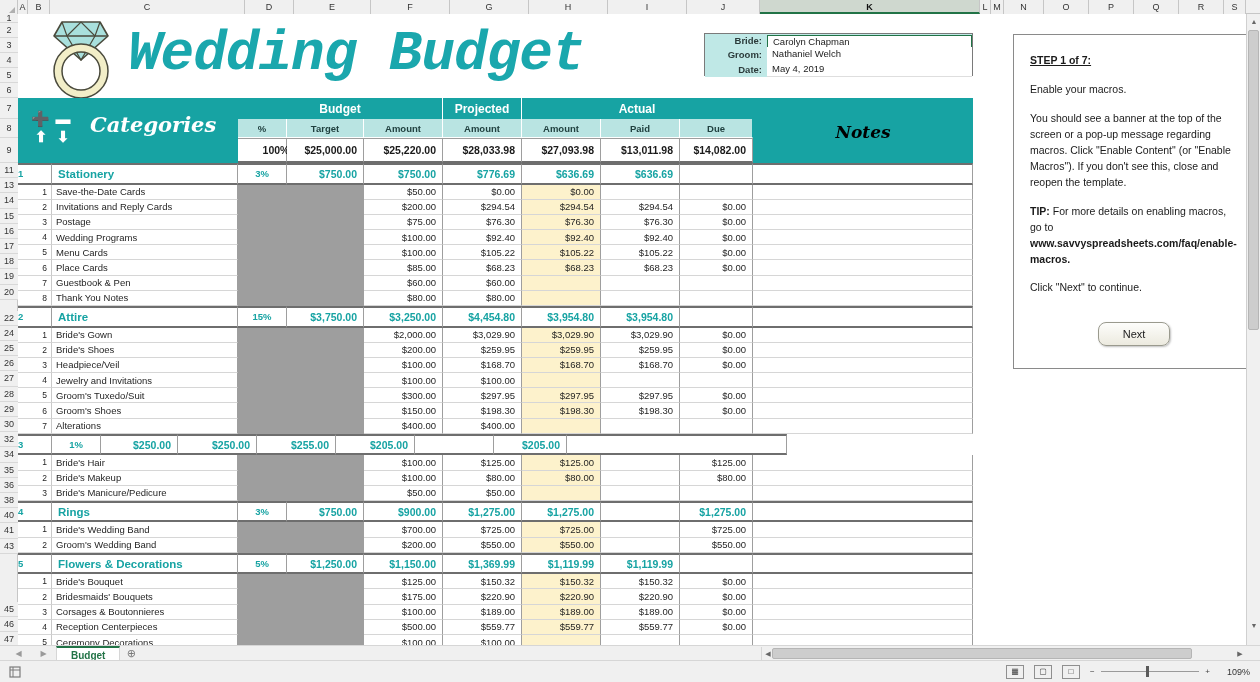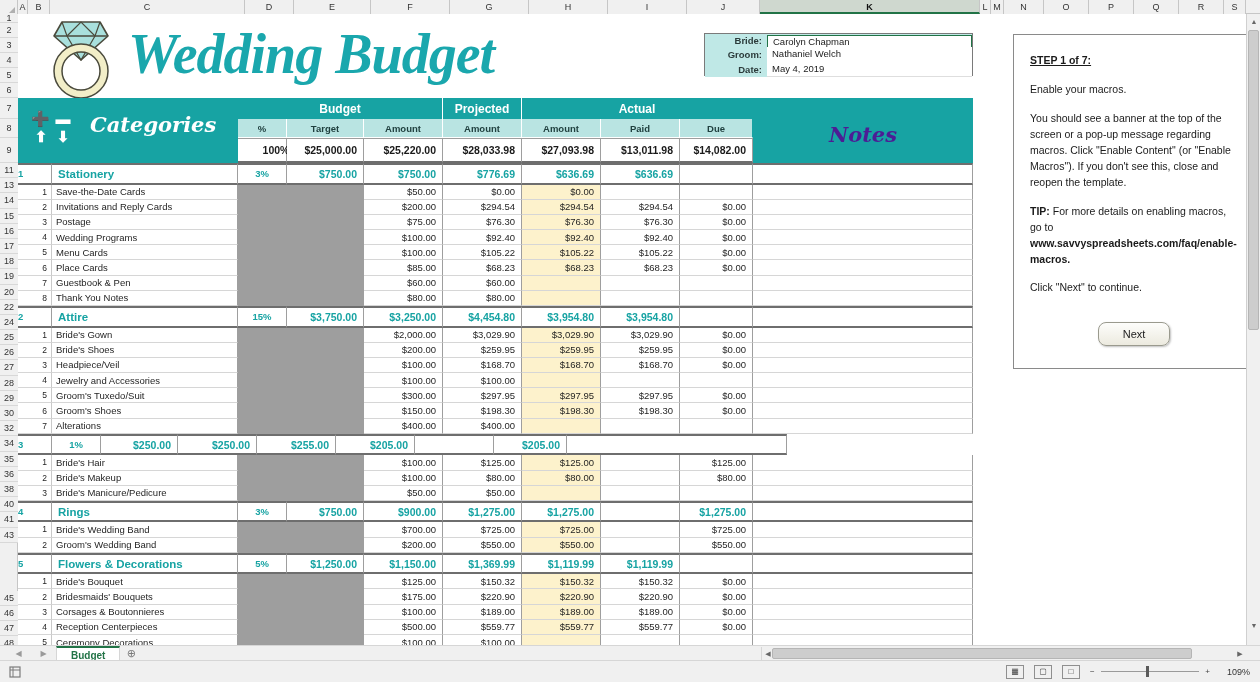--- a/index.html
+++ b/index.html
@@ -51,21 +51,21 @@
   }
 
   
   .title-area {
     position: absolute; left: 0; top: 0; width: 955px; height: 84px;
     background: #ffffff;
   }
   .ring-svg { position: absolute; left: 22px; top: 6px; }
   .wb-title {
     position: absolute; left: 110px; top: 8px;
-    font-family: Liberation Serif, serif;
+    font-family: Liberation Mono, monospace;
     font-style: italic; font-weight: bold;
     font-size: 56px; color: #1aa7ad; letter-spacing: -1px;
     white-space: nowrap;
   }
 
   
   .info-box {
     position: absolute; left: 686px; top: 19px; width: 269px; height: 43px;
     border: 1px solid #7a7a7a; background: #bfe8e6;
   }
@@ -125,21 +125,21 @@
   .cat-icons { position:absolute; left: 12px; top: 12px; width: 48px; color: #fff; }
   .cat-icons .ic { display:inline-block; width: 22px; text-align:center;
       font-size: 15px; font-weight: bold; line-height: 16px;}
 
   .notes-mega {
     flex: 1; background: #17a3a3; color: #fff; position: relative;
   }
   .notes-word {
     position: absolute; left: 50%; top: 24px; transform: translateX(-50%);
     font-family: "DejaVu Serif", serif; font-style: italic; font-weight: bold;
-    font-size: 21px; color: #4c1d95; white-space: nowrap;
+    font-size: 17px; color: #000000; white-space: nowrap;
   }
 
   
   .grow { height: 21.5px; }
   .grow .cell {
     font-size: 10.5px; font-weight: bold; color: #17a3a3;
     display: flex; align-items: center; justify-content: flex-end;
     padding-right: 6px; background: #ffffff;
     border-right: 1px solid #9e9e9e;
     border-bottom: 2px solid #6e6e6e; border-top: 2px solid #6e6e6e;
@@ -311,21 +311,21 @@
       <div class="rowhead" style="height: 25px; line-height: 25px;">9</div>
       <div class="rowhead" style="height: 15.2px; line-height: 15.2px;">11</div>
       <div class="rowhead" style="height: 15.2px; line-height: 15.2px;">13</div>
       <div class="rowhead" style="height: 15.2px; line-height: 15.2px;">14</div>
       <div class="rowhead" style="height: 15.2px; line-height: 15.2px;">15</div>
       <div class="rowhead" style="height: 15.2px; line-height: 15.2px;">16</div>
       <div class="rowhead" style="height: 15.2px; line-height: 15.2px;">17</div>
       <div class="rowhead" style="height: 15.2px; line-height: 15.2px;">18</div>
       <div class="rowhead" style="height: 15.2px; line-height: 15.2px;">19</div>
       <div class="rowhead" style="height: 15.2px; line-height: 15.2px;">20</div>
-      <div class="rowhead" style="height: 15.2px; line-height: 15.2px;">22</div>
+      <div class="rowhead" style="height: 15.2px; line-height: 15.2px; margin-top: 11px;">22</div>
       <div class="rowhead" style="height: 15.2px; line-height: 15.2px;">24</div>
       <div class="rowhead" style="height: 15.2px; line-height: 15.2px;">25</div>
       <div class="rowhead" style="height: 15.2px; line-height: 15.2px;">26</div>
       <div class="rowhead" style="height: 15.2px; line-height: 15.2px;">27</div>
       <div class="rowhead" style="height: 15.2px; line-height: 15.2px;">28</div>
       <div class="rowhead" style="height: 15.2px; line-height: 15.2px;">29</div>
       <div class="rowhead" style="height: 15.2px; line-height: 15.2px;">30</div>
       <div class="rowhead" style="height: 15.2px; line-height: 15.2px;">32</div>
       <div class="rowhead" style="height: 15.2px; line-height: 15.2px;">34</div>
       <div class="rowhead" style="height: 15.2px; line-height: 15.2px;">35</div>
@@ -571,21 +571,21 @@
             <div class="cell grey w-tgt"></div>
             <div class="cell w-amt">$100.00</div>
             <div class="cell w-proj">$168.70</div>
             <div class="cell yellow w-act">$168.70</div>
             <div class="cell w-paid">$168.70</div>
             <div class="cell w-due">$0.00</div>
             <div class="cell w-notes"></div>
           </div>
           <div class="trow irow">
             <div class="cell num w-num">4</div>
-            <div class="cell nm w-name">Jewelry and Accessories</div>
+            <div class="cell nm w-name">Jewelry and Invitations</div>
             <div class="cell grey w-pct"></div>
             <div class="cell grey w-tgt"></div>
             <div class="cell w-amt">$100.00</div>
             <div class="cell w-proj">$100.00</div>
             <div class="cell yellow w-act"></div>
             <div class="cell w-paid"></div>
             <div class="cell w-due"></div>
             <div class="cell w-notes"></div>
           </div>
           <div class="trow irow">

